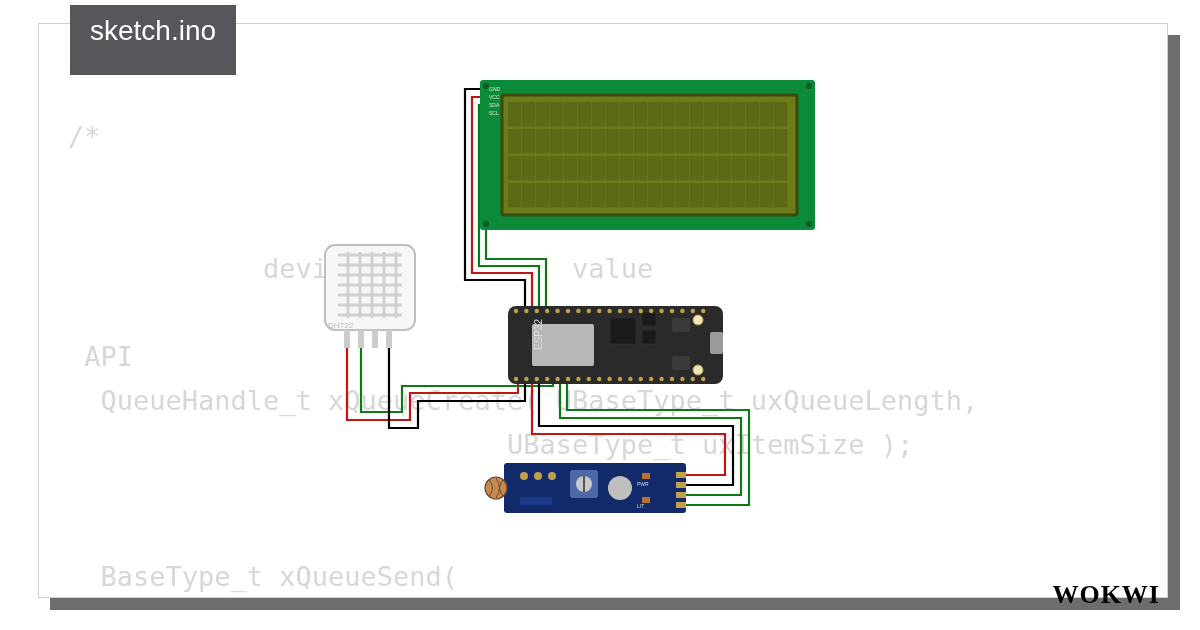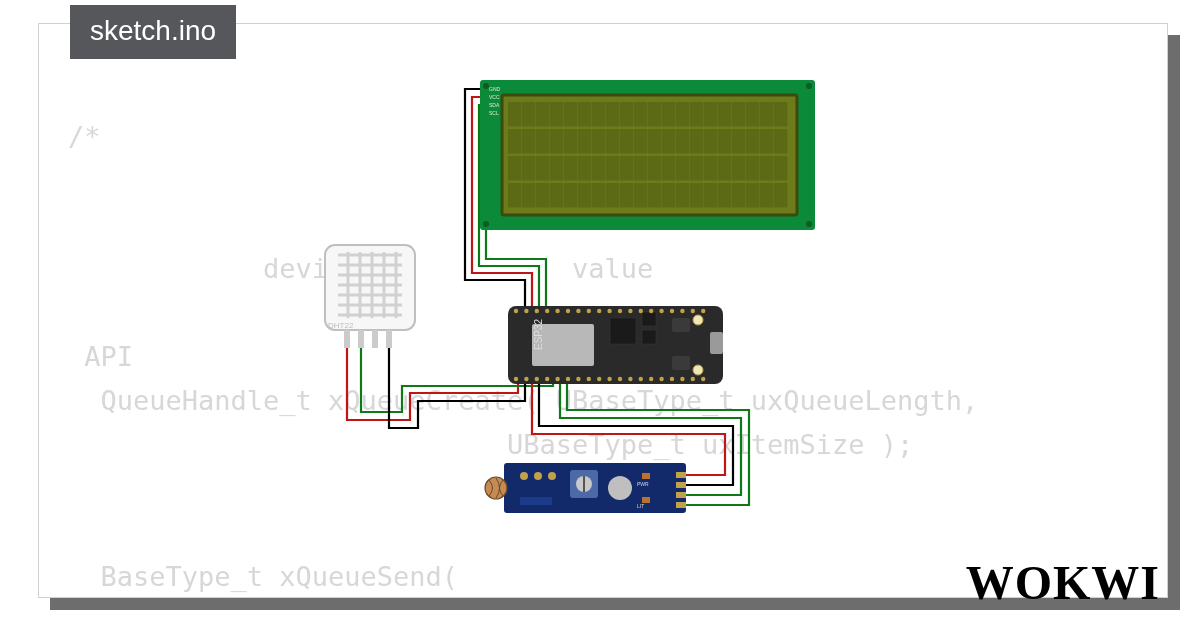--- a/index.html
+++ b/index.html
@@ -28,21 +28,21 @@
     border: 1px solid #d0d0d0;
   }
 
   
   .tab {
     position: absolute;
     left: 70px; top: 5px;
     background: #56575a;
     color: #ffffff;
     font-size: 28px;
-    padding: 10px 20px 12px 20px;
+    padding: 10px 20px 28px 20px;
     display: inline-block;
     font-family: Arial, sans-serif;
   }
 
   
   .code {
     position: absolute;
     left: 68px; top: 88px;
     width: 1060px;
     font-family: Menlo, Consolas, "DejaVu Sans Mono", monospace;
@@ -51,21 +51,21 @@
     color: #d7d7d7;
     white-space: pre;
     letter-spacing: 0;
   }
 
   
   .logo {
     position: absolute;
     right: 40px;
     bottom: 20px;
-    font-size: 48px;
+    font-size: 26px;
     font-family: "Comic Sans MS", "Chalkboard SE", cursive;
     font-weight: 700;
     letter-spacing: 1px;
     color: #000;
   }
 
   
   .circuit-svg {
     position: absolute;
     left: 280px; top: 70px;

